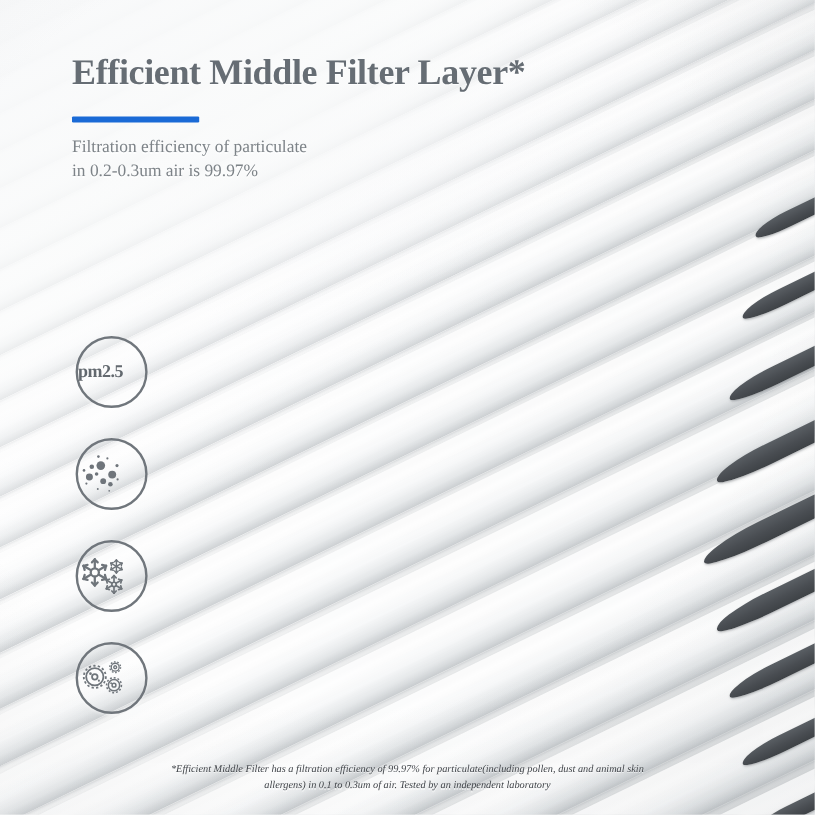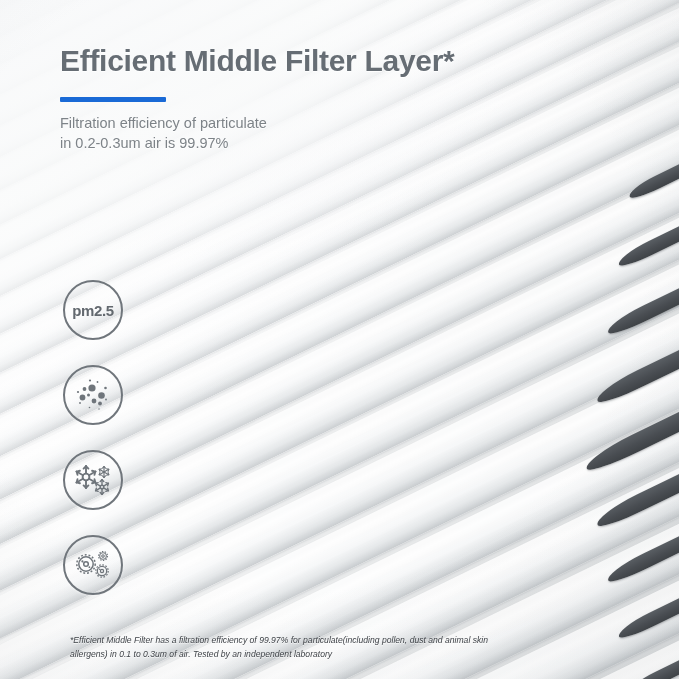--- a/index.html
+++ b/index.html
@@ -5,21 +5,21 @@
   html, body {
     margin: 0;
     padding: 0;
     background: #ffffff;
   }
   #stage {
     position: relative;
     width: 679px;
     height: 679px;
     overflow: hidden;
-    font-family: Liberation Sans, sans-serif;
+    font-family: Liberation Serif, serif;
     background: #f4f5f6;
     user-select: none;
   }
 
   
   .bg-base {
     position: absolute;
     inset: 0;
     background:
       radial-gradient(ellipse 70% 55% at 18% 8%, #fbfbfc 0%, #f3f4f5 45%, #eceded 100%),
@@ -142,38 +142,39 @@
   }
   .badge {
     position: relative;
     width: 60px;
     height: 60px;
     margin-bottom: 25px;
     border-radius: 50%;
     border: 2px solid #70767c;
     display: flex;
     align-items: center;
-    justify-content: center;
+    justify-content: flex-start;
     box-sizing: border-box;
     box-shadow: 0 1px 3px rgba(255,255,255,0.55);
   }
   .badge-label {
     font-size: 15px;
     font-weight: bold;
     color: #63696f;
     letter-spacing: -0.4px;
   }
   .badge svg { display: block; overflow: visible; }
 
   
   .footnote {
     position: absolute;
     left: 70px;
     right: 70px;
     top: 634px;
+    text-align: center;
     font-size: 8.6px;
     line-height: 13.5px;
     font-style: italic;
     color: #3f4348;
     white-space: pre-line;
     text-shadow: 0 1px 0 rgba(255,255,255,0.7);
   }
 </style>
 </head>
 <body>

